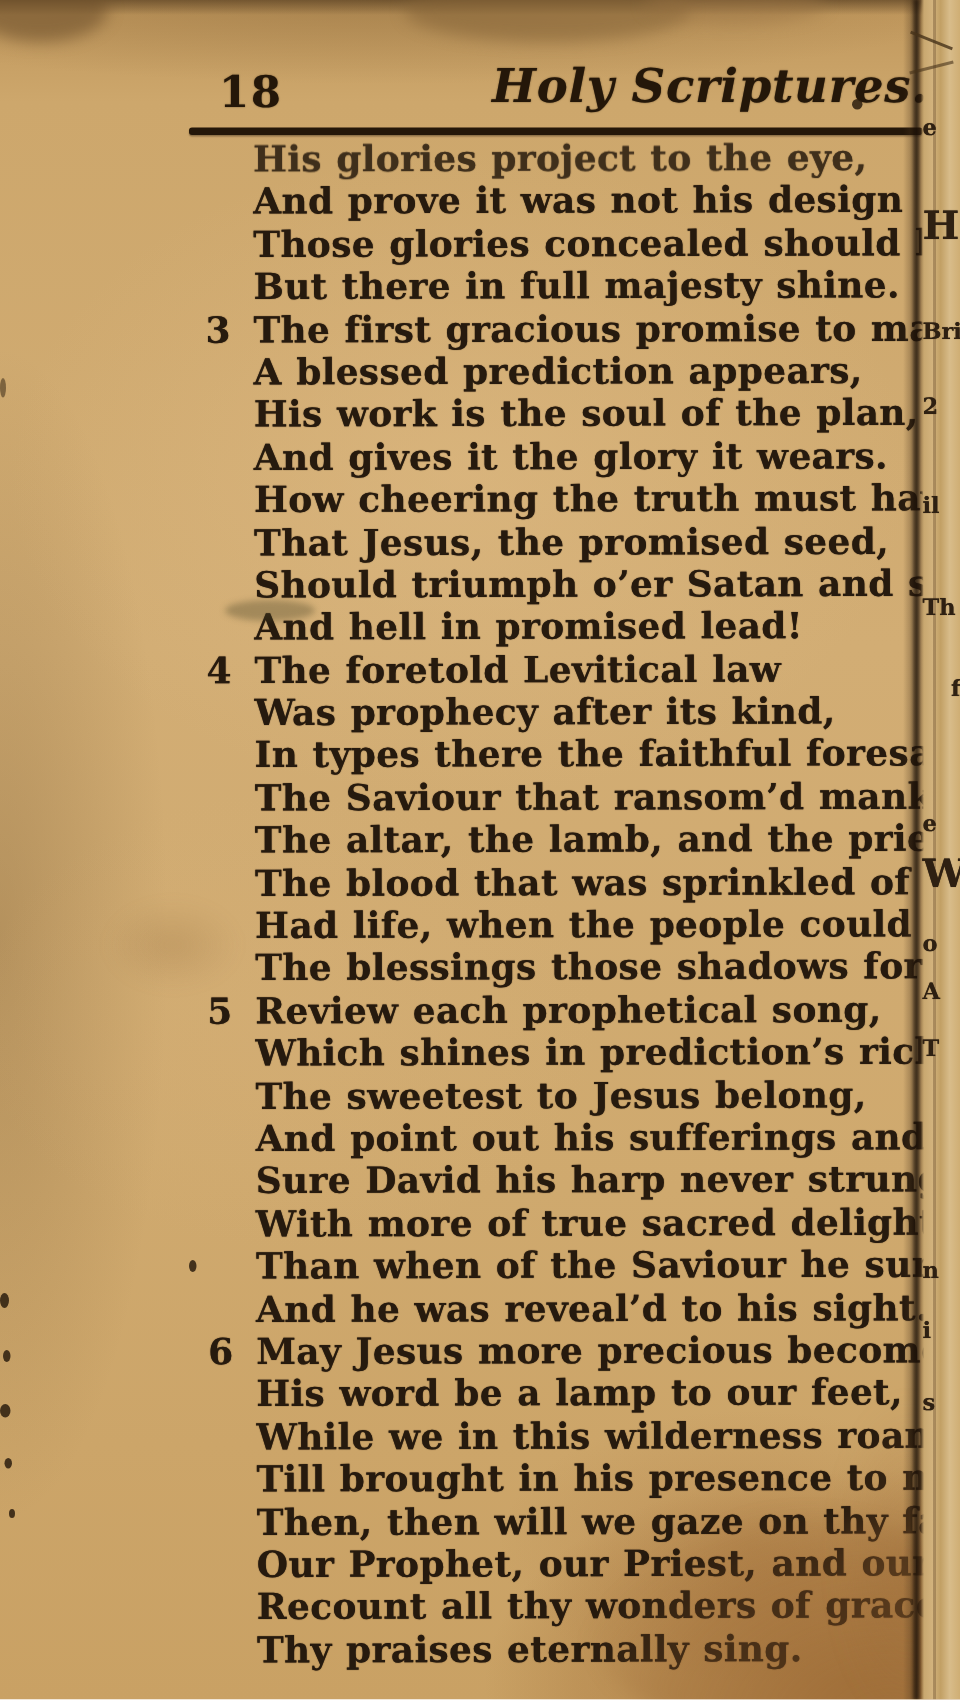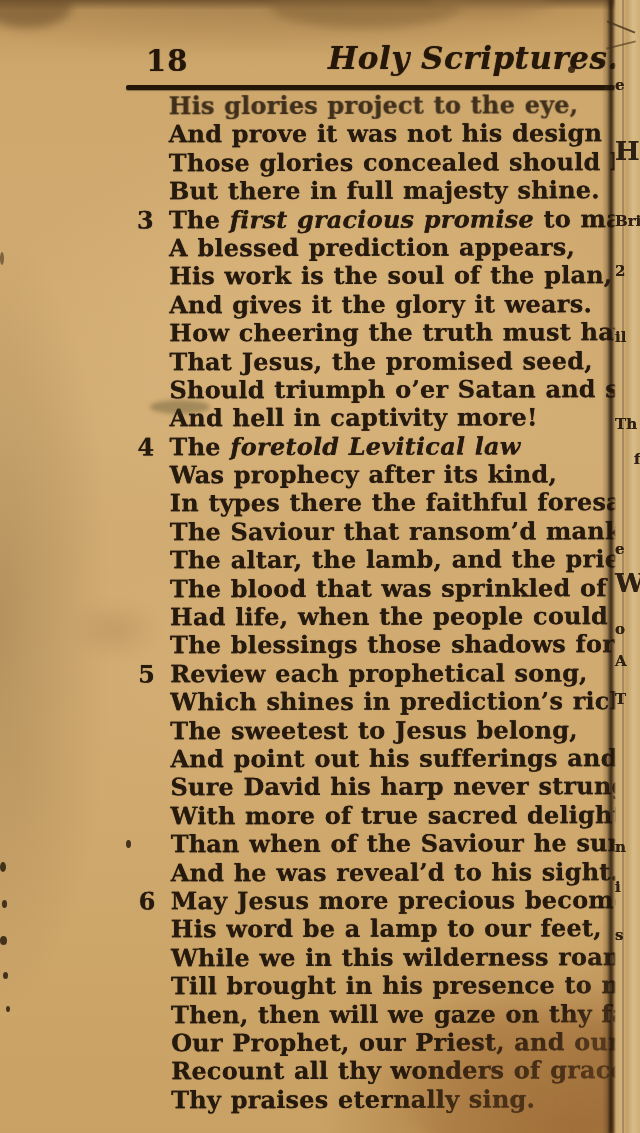--- a/index.html
+++ b/index.html
@@ -34,21 +34,21 @@
   .textblock{
     position:absolute;left:0;top:92px;width:616px;height:1030px;overflow:hidden;
     transform:rotate(-.15deg);
   }
   .line{
     position:relative;height:28.4px;line-height:28.4px;padding-left:170px;
     font-size:24px;font-weight:700;color:#261a0e;white-space:nowrap;
     letter-spacing:.2px;word-spacing:1px;
     text-shadow:0 0 .7px rgba(30,18,8,.85);
   }
-  .line .it{font-style:italic;margin-top:40px;}
+  .line .it{margin-top:40px;}
   .line.worn{opacity:.85;filter:blur(.35px);}
   .vnum{position:absolute;left:138px;top:0;font-style:normal;}
 
   
   .edge-strip{
     position:absolute;left:602px;top:0;width:38px;height:1133px;
     background:linear-gradient(90deg,
       rgba(74,52,28,0) 0%, rgba(74,52,28,.28) 12%,
       rgba(30,19,9,.55) 24%, rgba(92,66,38,.35) 31%,
       #c9a870 37%, #d3b37d 52%, #c2a065 66%, #d8bc8a 82%, #cfae74 100%);
@@ -90,21 +90,21 @@
       <div class="line"><span>And prove it was not his design</span></div>
       <div class="line"><span>Those glories concealed should lie,</span></div>
       <div class="line"><span>But there in full majesty shine.</span></div>
       <div class="line"><span class="vnum">3</span><span>The </span><span class="it">first gracious promise</span><span> to man,</span></div>
       <div class="line"><span>A blessed prediction appears,</span></div>
       <div class="line"><span>His work is the soul of the plan,</span></div>
       <div class="line"><span>And gives it the glory it wears.</span></div>
       <div class="line"><span>How cheering the truth must have be</span></div>
       <div class="line"><span>That Jesus, the promised seed,</span></div>
       <div class="line"><span>Should triumph o’er Satan and sin,</span></div>
-      <div class="line"><span>And hell in captivity more!</span></div>
+      <div class="line"><span>And hell in promised lead!</span></div>
       <div class="line"><span class="vnum">4</span><span>The </span><span class="it">foretold Levitical law</span><span></span></div>
       <div class="line"><span>Was prophecy after its kind,</span></div>
       <div class="line"><span>In types there the faithful foresaw</span></div>
       <div class="line"><span>The Saviour that ransom’d mankind.</span></div>
       <div class="line"><span>The altar, the lamb, and the priest,</span></div>
       <div class="line"><span>The blood that was sprinkled of old</span></div>
       <div class="line"><span>Had life, when the people could taste</span></div>
       <div class="line"><span>The blessings those shadows foretold.</span></div>
       <div class="line"><span class="vnum">5</span><span>Review each prophetical song,</span></div>
       <div class="line"><span>Which shines in prediction’s rich train</span></div>
@@ -142,21 +142,21 @@
     <div class="edge-seam"></div>
     <div class="edge-streak"></div>
     <div class="edge-thread"></div>
     <div class="edge-thread t2"></div>
     <div id="fragments">
         <div class="frag" style="top: 76px;">e</div>
         <div class="frag big" style="top: 136px;">H</div>
         <div class="frag" style="top: 212px;">Bri</div>
         <div class="frag" style="top: 262px;">2</div>
         <div class="frag" style="top: 328px;">il</div>
-        <div class="frag" style="top: 415px;">Th</div>
+        <div class="frag" style="top: 396px;">Th</div>
         <div class="frag" style="top: 450px; padding-left: 19px;">fi</div>
         <div class="frag" style="top: 540px;">e</div>
         <div class="frag big" style="top: 568px;">W</div>
         <div class="frag" style="top: 620px;">o</div>
         <div class="frag" style="top: 652px;">A</div>
         <div class="frag" style="top: 690px;">T</div>
         <div class="frag" style="top: 838px;">n</div>
         <div class="frag" style="top: 878px;">i</div>
         <div class="frag" style="top: 926px;">s</div>
       </div>

